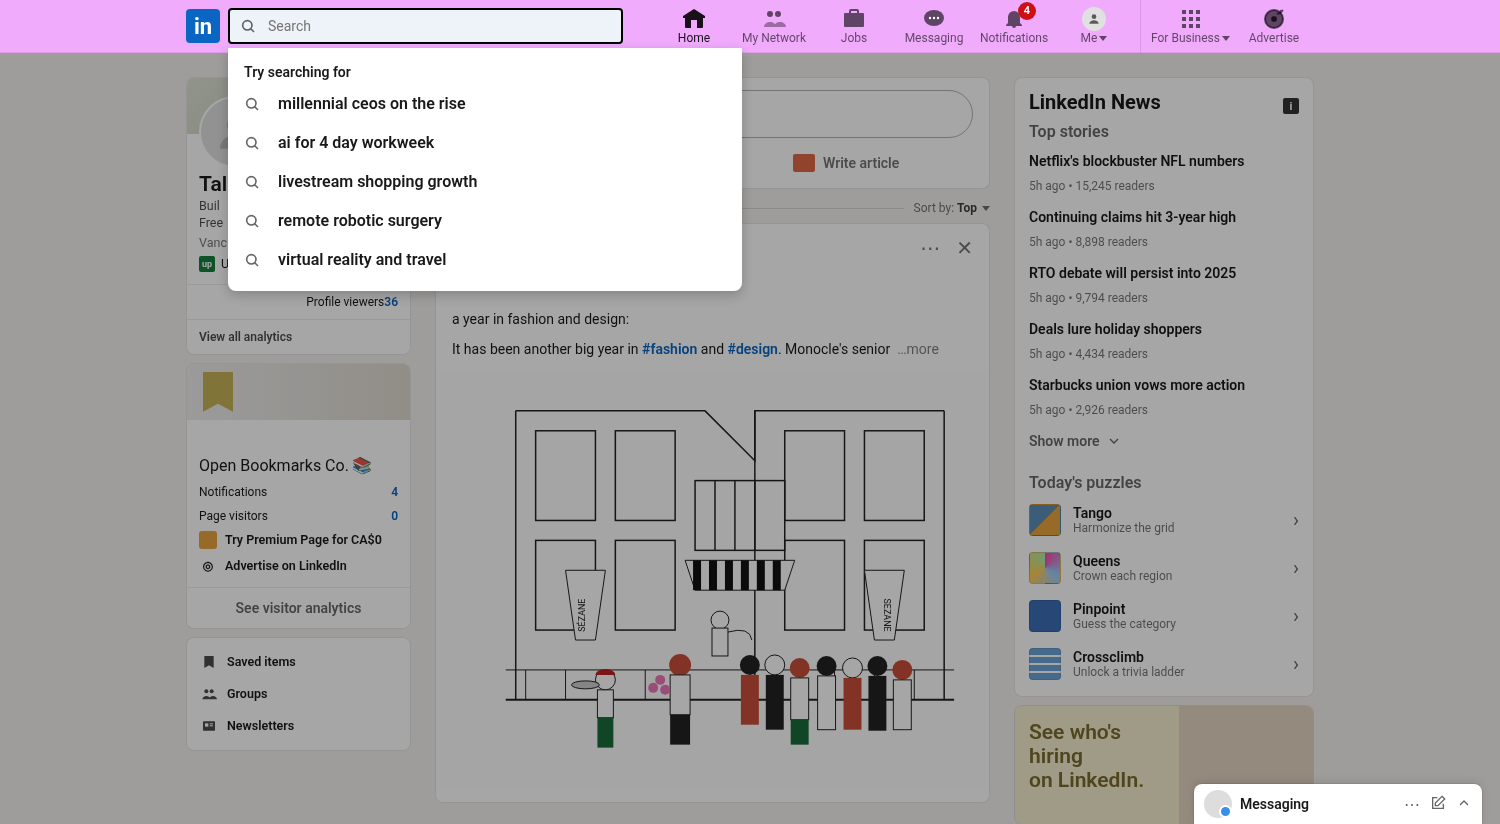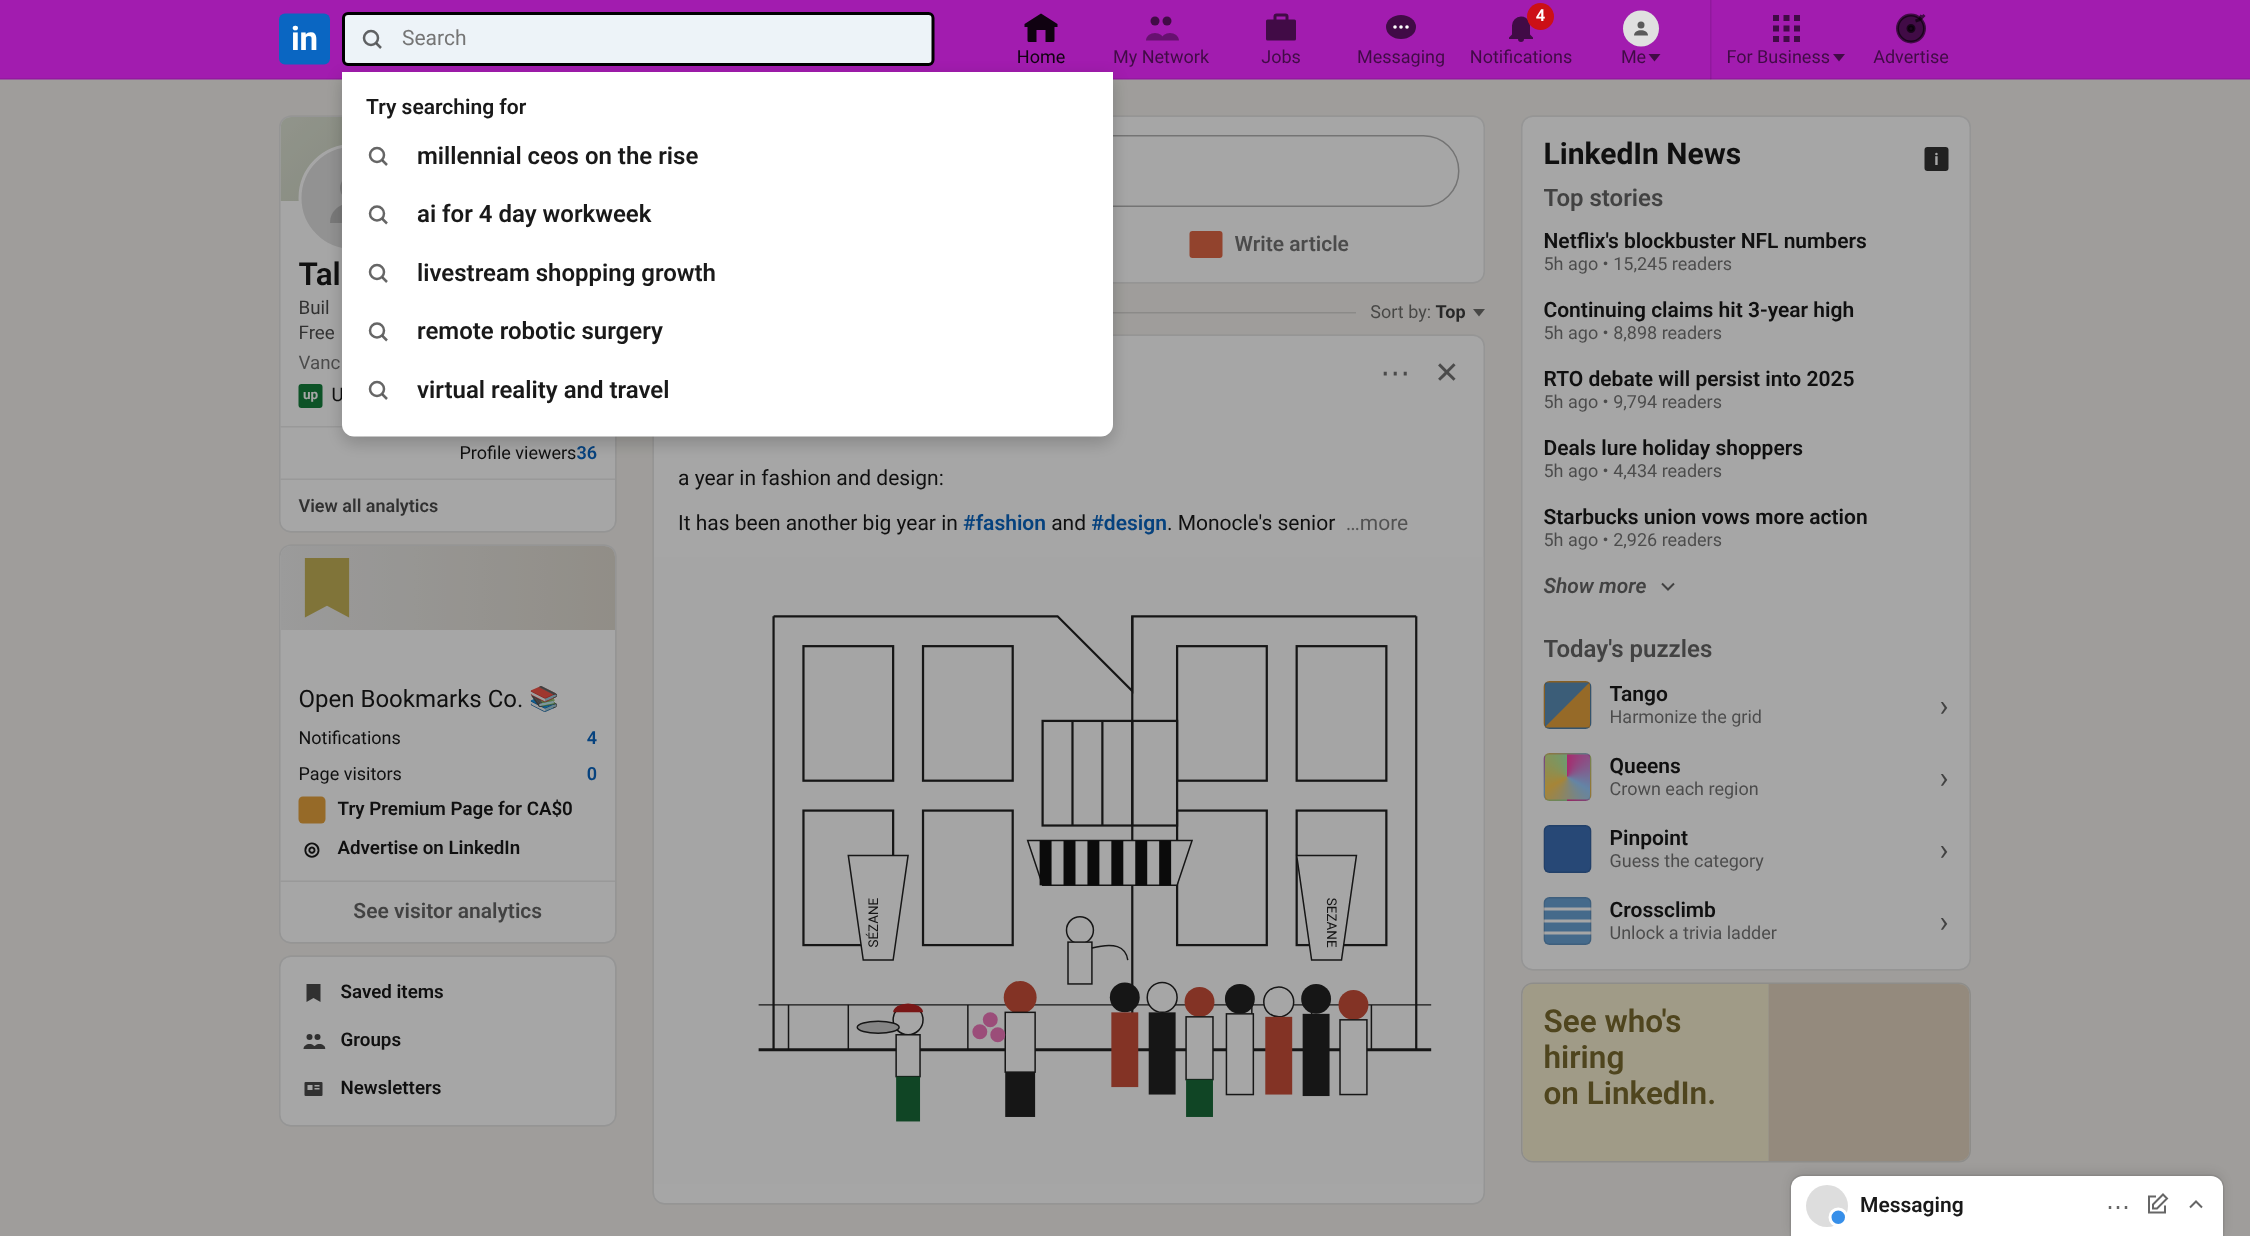--- a/index.html
+++ b/index.html
@@ -1,20 +1,20 @@
 <!DOCTYPE html>
 <html><head>
   <meta charset="utf-8">
   <style>
     * { margin: 0; padding: 0; box-sizing: border-box; font-family: -apple-system, BlinkMacSystemFont, "Segoe UI", Roboto, sans-serif; }
     body { background: #f4f2ee; color: rgba(0,0,0,0.9); }
     .overlay { position: fixed; inset: 0; background: rgba(0,0,0,0.35); z-index: 50; }
     
     
-    .nav { position: fixed; top: 0; left: 0; right: 0; height: 53px; background: #a21caf; border-bottom: 1px solid rgba(0,0,0,0.08); display: flex; align-items: center; padding: 0 24px; z-index: 100; }
+    .nav { position: fixed; top: 0; left: 0; right: 0; height: 53px; background: #f0abfc; border-bottom: 1px solid rgba(0,0,0,0.08); display: flex; align-items: center; padding: 0 24px; z-index: 100; }
     .nav-inner { max-width: 1128px; width: 100%; margin: 0 auto; display: flex; align-items: center; }
     .logo { width: 34px; height: 34px; background: #0a66c2; border-radius: 4px; color: #fff; display: flex; align-items: center; justify-content: center; font-weight: 700; font-size: 22px; flex-shrink: 0; }
     .search-box { position: relative; margin-left: 8px; }
     .search-input { width: 395px; height: 36px; border: 2px solid #000; border-radius: 4px; padding: 0 10px 0 38px; font-size: 14px; background: #edf3f8; }
     .search-icon-wrap { position: absolute; left: 12px; top: 50%; transform: translateY(-50%); color: rgba(0,0,0,0.6); }
     .nav-spacer { flex: 1; }
     .nav-items { display: flex; align-items: stretch; height: 53px; }
     .nav-item { display: flex; flex-direction: column; align-items: center; justify-content: center; min-width: 80px; color: rgba(0,0,0,0.6); text-decoration: none; font-size: 12px; position: relative; cursor: pointer; padding: 0 4px; }
     .nav-item.active { color: rgba(0,0,0,0.9); }
     .nav-item.active::after { content: ""; position: absolute; bottom: 0; left: 0; right: 0; height: 2px; background: rgba(0,0,0,0.9); }
@@ -84,22 +84,22 @@
     .more { color:rgba(0,0,0,0.5); cursor:pointer; }
     .post-image { margin:12px -16px 0; }
     .post-image svg { display:block; width:100%; }
     
     
     .news-header { display:flex; justify-content:space-between; align-items:flex-end; padding:12px 14px 4px; }
     .news-header h2 { font-size:20px; font-weight:700; }
     .news-sub { padding:4px 14px; font-size:16px; font-weight:600; color: rgba(0,0,0,0.6); }
     .news-item { padding:8px 14px; cursor:pointer; }
     .news-item .t { font-size:14px; font-weight:600; }
-    .news-item .m { font-size:12px; color:rgba(0,0,0,0.55); margin-top:0; }
-    .show-more { padding:8px 14px 12px; font-size:14px; font-weight:600; color:rgba(0,0,0,0.6); cursor:pointer; display:flex; gap:6px; align-items:center;font-style:italic; }
+    .news-item .m { font-size:12px; color:rgba(0,0,0,0.55); margin-top:10px; }
+    .show-more { padding:8px 14px 12px; font-size:14px; font-weight:600; color:rgba(0,0,0,0.6); cursor:pointer; display:flex; gap:6px; align-items:center; }
     .puzz-header { padding:12px 14px 4px; font-size:16px; font-weight:600; color:rgba(0,0,0,0.6); }
     .puzz-item { display:flex; gap:12px; align-items:center; padding:8px 14px; cursor:pointer; }
     .puzz-icon { width:32px; height:32px; border-radius:4px; border:1px solid rgba(0,0,0,0.1); }
     .puzz-body .t { font-size:14px; font-weight:600; }
     .puzz-body .s { font-size:12px; color:rgba(0,0,0,0.55); }
     .puzz-item .chev { margin-left:auto; font-size:20px; color:rgba(0,0,0,0.6); }
     
     .ad { height:120px; border-radius:8px; border:1px solid rgba(0,0,0,0.1); display:flex; overflow:hidden; }
     .ad-left { background:#f6eecf; flex:0 0 55%; padding:14px; font-size:21px; font-weight:600; color:#7a6a2f; line-height:1.15; }
     .ad-right { background:#e3d5c0; flex:1; }

